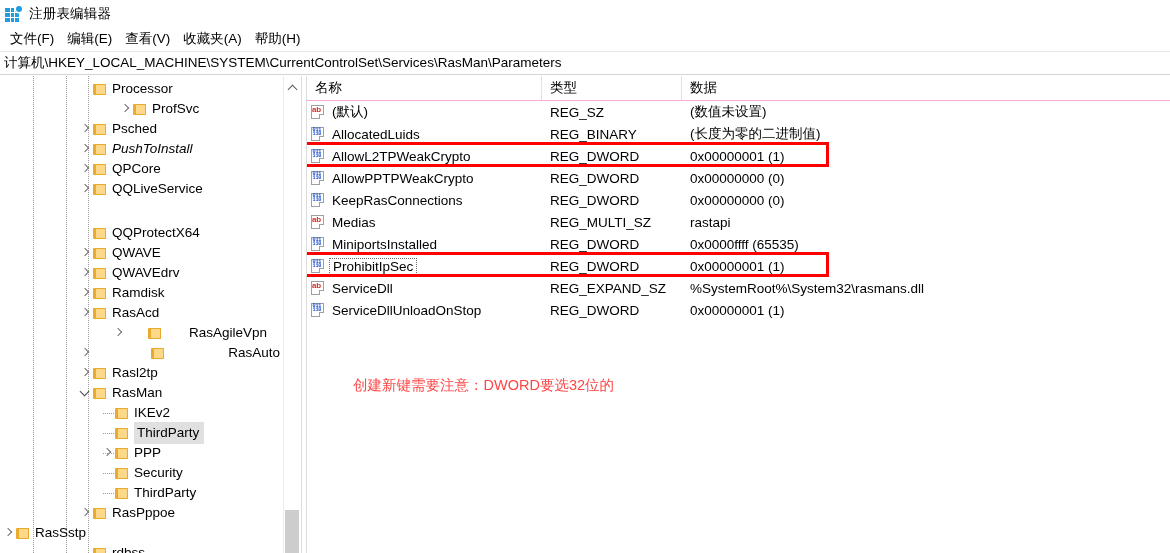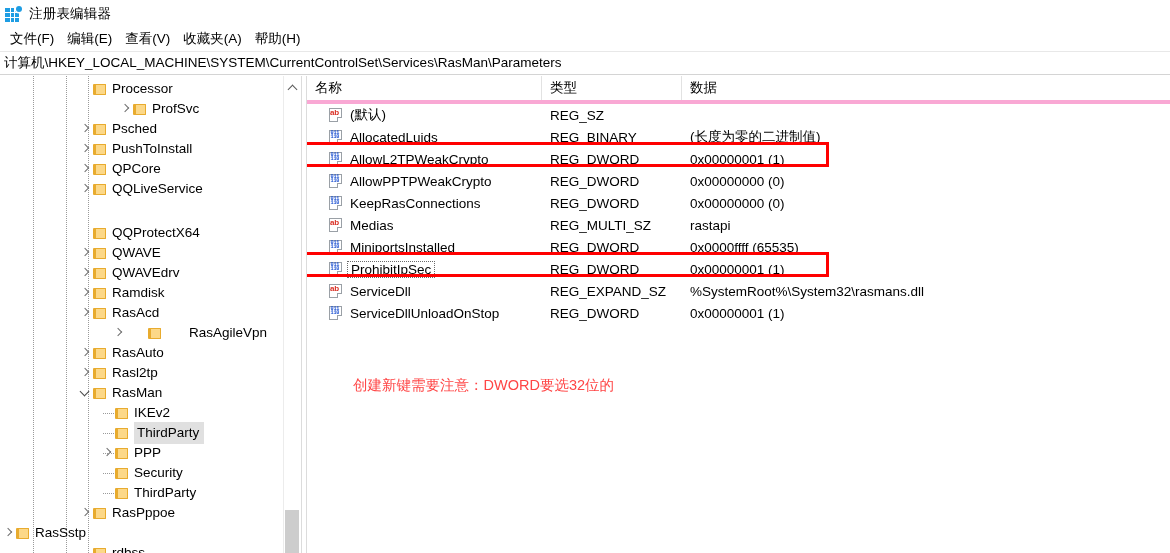--- a/index.html
+++ b/index.html
@@ -146,21 +146,21 @@
     border-left:1.7px solid #5a5a5a;border-top:1.7px solid #5a5a5a;
     transform:rotate(45deg);
   }
   .tree-scroll .thumb{
     position:absolute;left:1px;width:14px;background:#cdcdcd;
   }
 
   
   .col-header{
     height:24px;display:flex;align-items:center;
-    background:#ffffff;border-bottom:4px solid #f9a8d4;
+    background:#ffffff;border-bottom:1px solid #f9a8d4;
     font-size:13.5px;
   }
   .col-header .cell{
     height:24px;display:flex;align-items:center;
     padding-left:8px;box-sizing:border-box;
     border-right:1px solid #e2e2e2;
   }
   .c-name{width:235px;flex:none;}
   .c-type{width:140px;flex:none;}
   .c-data{flex:1;border-right:none !important;}
@@ -169,21 +169,21 @@
   .row{
     height:22px;display:flex;align-items:center;
     font-size:13.5px;white-space:nowrap;
   }
   .row .cell{
     height:22px;display:flex;align-items:center;box-sizing:border-box;
     padding-left:8px;overflow:hidden;
   }
   .row .cell.n{padding-left:4px;}
 
-  .vicon{width:15px;height:14px;flex:none;margin-right:6px;position:relative;margin-left:18px;}
+  .vicon{width:15px;height:14px;flex:none;margin-right:6px;position:relative;}
   .vicon .page{
     position:absolute;left:0;top:0;width:13px;height:14px;
     background:#ffffff;border:1px solid #9aa0a6;box-sizing:border-box;
   }
   .vicon .page::after{
     content:"";position:absolute;right:-1px;bottom:-1px;width:5px;height:5px;
     background:#ffffff;border-left:1px solid #9aa0a6;border-top:1px solid #9aa0a6;
     box-sizing:border-box;
   }
   .vicon.str .mk{
@@ -251,21 +251,21 @@
         <div class="tree-row" style="padding-left: 77px; margin-left: 40px;">
           <span class="twisty closed"></span>
           <span class="folder"></span>
           <span class="lbl">ProfSvc</span>
         </div>
         <div class="tree-row" style="padding-left: 77px;">
           <span class="twisty closed"></span>
           <span class="folder"></span>
           <span class="lbl">Psched</span>
         </div>
-        <div class="tree-row" style="padding-left: 77px;">
+        <div class="tree-row" style="padding-left: 77px; font-style: italic;">
           <span class="twisty closed"></span>
           <span class="folder"></span>
           <span class="lbl">PushToInstall</span>
         </div>
         <div class="tree-row" style="padding-left: 77px;">
           <span class="twisty closed"></span>
           <span class="folder"></span>
           <span class="lbl">QPCore</span>
         </div>
         <div class="tree-row" style="padding-left: 77px;">
@@ -296,21 +296,21 @@
         <div class="tree-row" style="padding-left: 77px;">
           <span class="twisty closed"></span>
           <span class="folder"></span>
           <span class="lbl">RasAcd</span>
         </div>
         <div class="tree-row" style="padding-left: 110px; gap: 22px;">
           <span class="twisty closed"></span>
           <span class="folder"></span>
           <span class="lbl">RasAgileVpn</span>
         </div>
-        <div class="tree-row" style="padding-left: 77px;">
+        <div class="tree-row" style="padding-left: 77px; justify-content: space-between;">
           <span class="twisty closed"></span>
           <span class="folder"></span>
           <span class="lbl">RasAuto</span>
         </div>
         <div class="tree-row" style="padding-left: 77px;">
           <span class="twisty closed"></span>
           <span class="folder"></span>
           <span class="lbl">Rasl2tp</span>
         </div>
         <div class="tree-row" style="padding-left: 77px;">
@@ -382,20 +382,21 @@
     <div class="rows" id="rows-root">
         <div class="row">
           <div class="cell c-name n">
             <span class="vicon str">
               <span class="page"></span>
               <span class="mk">ab</span>
             </span>
             <span>(默认)</span>
           </div>
           <div class="cell c-type">REG_SZ</div>
+          <div class="cell c-data">(数值未设置)</div>
         </div>
         <div class="row">
           <div class="cell c-name n">
             <span class="vicon bin">
               <span class="page"></span>
               <span class="mk">011<br>110</span>
             </span>
             <span>AllocatedLuids</span>
           </div>
           <div class="cell c-type">REG_BINARY</div>

